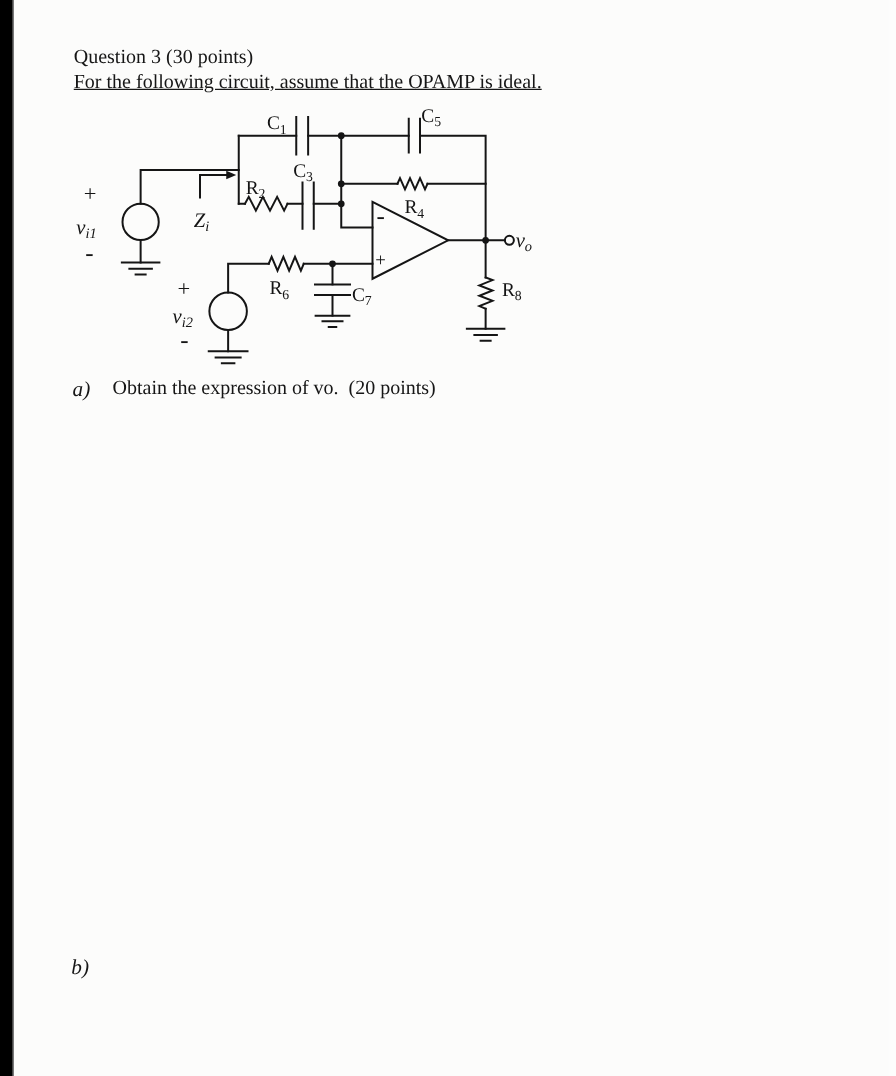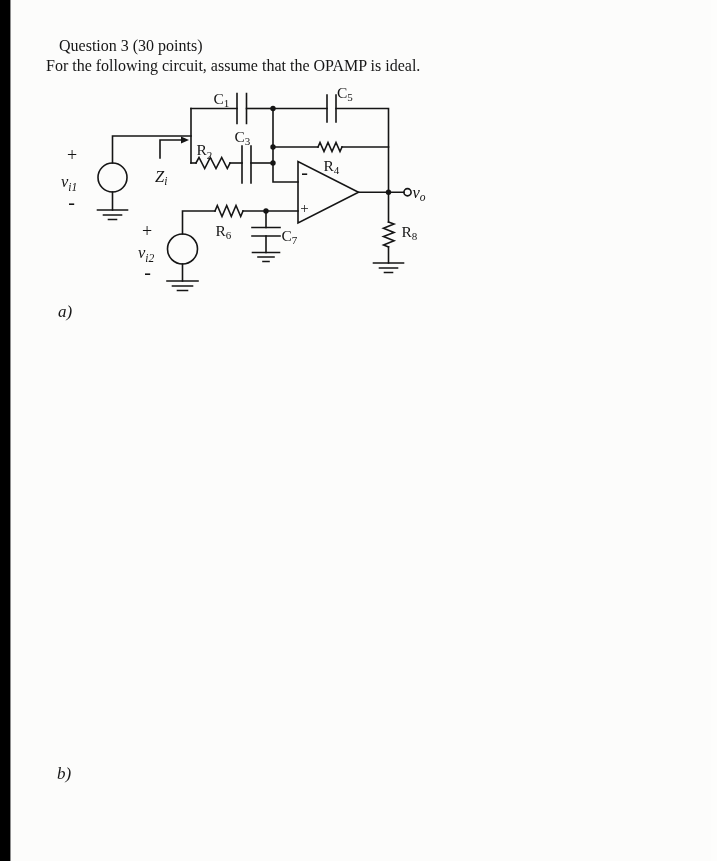--- a/index.html
+++ b/index.html
@@ -4,21 +4,21 @@
 <style>
   html,body{margin:0;padding:0;}
   body{width:717px;height:861px;background:#fdfdfc;overflow:hidden;position:relative;
        font-family:"Liberation Serif", serif;color:#141414;}
   .page{position:absolute;left:0;top:0;width:711px;height:861px;background:#fcfcfb;}
   .edge-strip{position:absolute;left:0;top:0;width:10px;height:861px;background:#000;
               border-right:1px solid #8f8f8f;}
   .txt{position:absolute;font-size:16px;white-space:pre;color:#161616;}
   .ital{font-style:italic;}
   #heading-line1{left:59px;top:37px;}
-  #heading-line2{left:46px;top:57px;}
+  #heading-line2{left:59px;top:57px;text-decoration:underline;}
   #item-a-label{left:58px;top:302px;font-size:17px;}
   #item-a-text{left:90px;top:302px;}
   #item-b-label{left:57px;top:764px;font-size:17px;}
   #item-b-text{left:82px;top:764px;}
   svg{position:absolute;left:40px;top:82px;}
   .wire{stroke:#151515;stroke-width:1.6;fill:none;stroke-linecap:square;stroke-linejoin:miter;}
   .dot{fill:#151515;stroke:none;}
   .clabel{font-family:"Liberation Serif",serif;font-size:15.5px;fill:#141414;}
   .sub{font-size:11px;}
   .vlabel{font-family:"Liberation Serif",serif;font-size:16.5px;font-style:italic;fill:#141414;}
@@ -129,15 +129,16 @@
     <g>
       <circle class="dot" cx="273" cy="108.5" r="2.7"></circle>
       <circle class="dot" cx="273" cy="147" r="2.7"></circle>
       <circle class="dot" cx="273" cy="163" r="2.7"></circle>
       <circle class="dot" cx="266" cy="211" r="2.7"></circle>
       <circle class="dot" cx="388.5" cy="192.25" r="2.7"></circle>
     </g>
   </svg>
 
   <span id="item-a-label" class="txt ital">a)</span>
+  <span id="item-a-text" class="txt">Obtain the expression of vo.  (20 points)</span>
 
   <span id="item-b-label" class="txt ital">b)</span>
 </div>
 
 </body></html>

